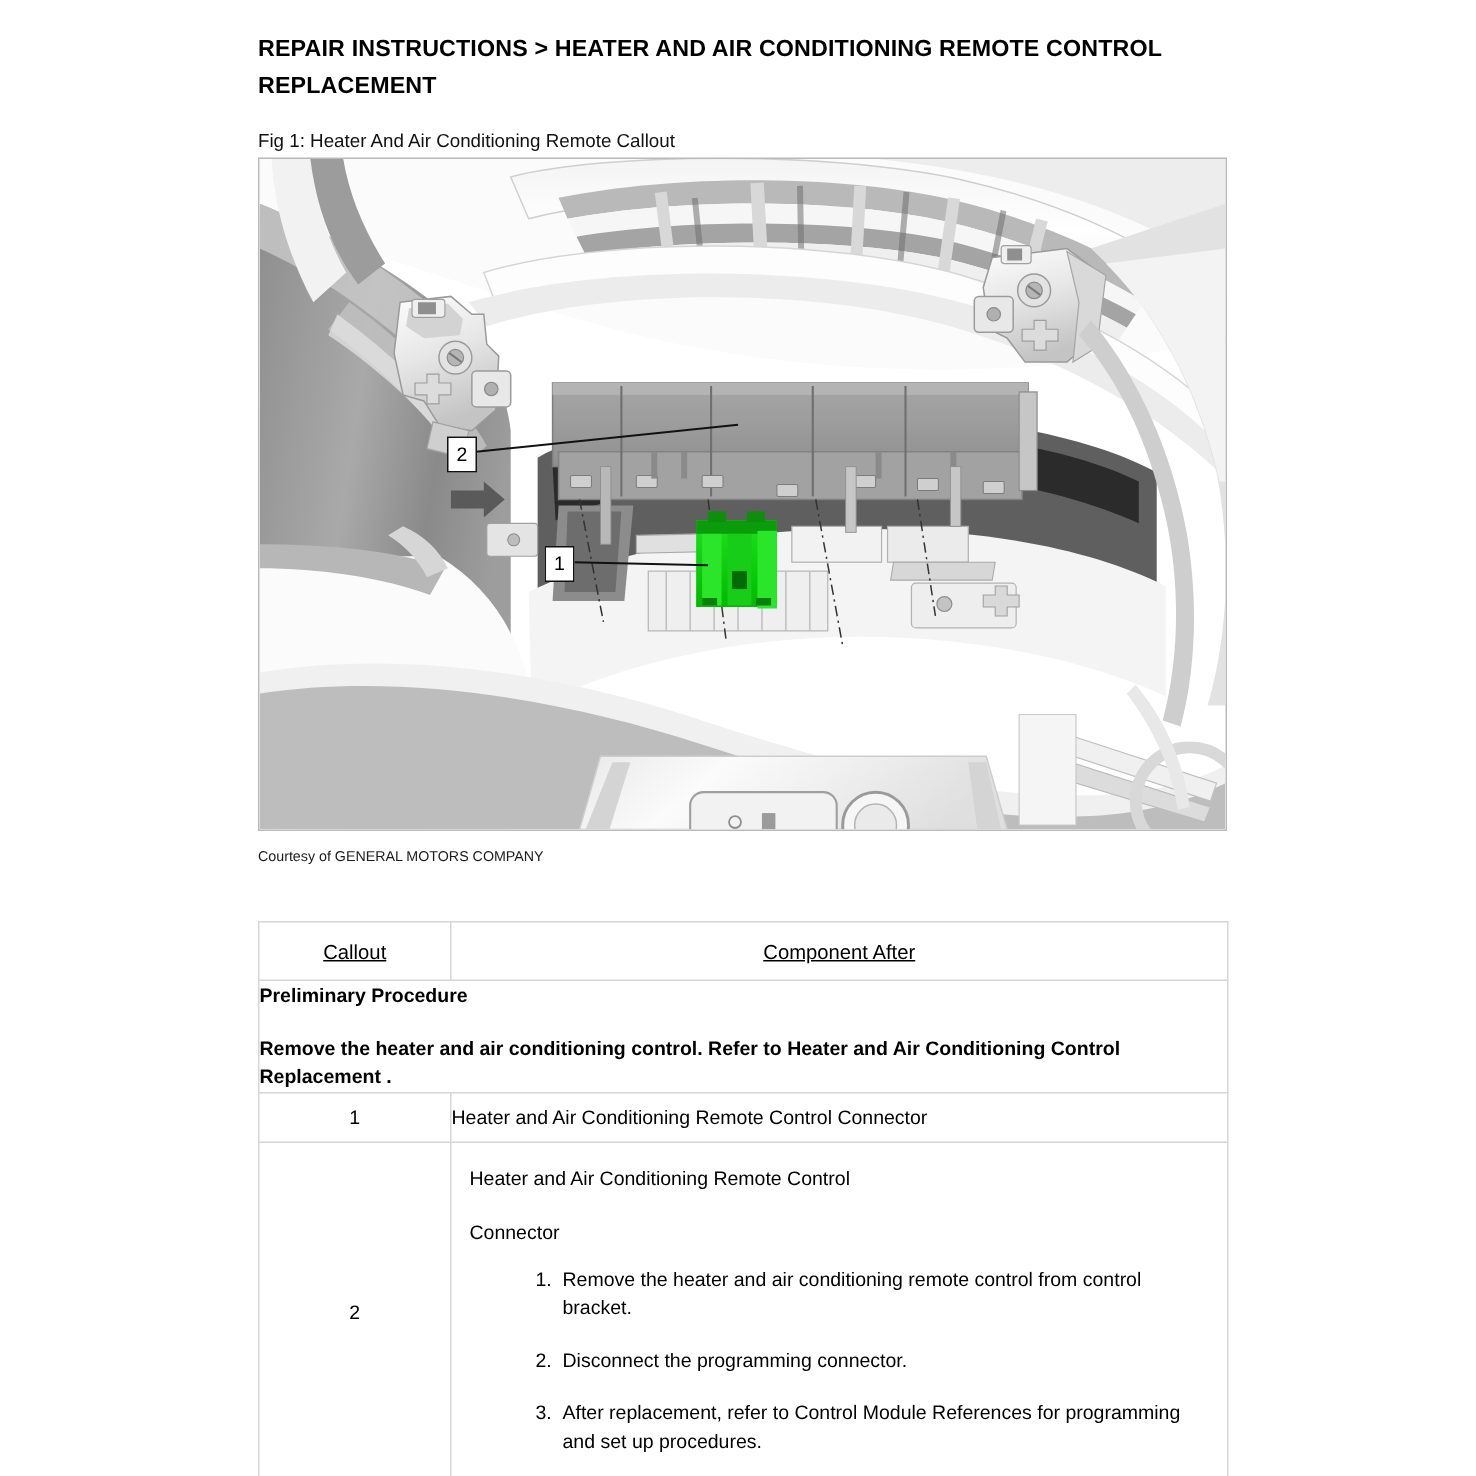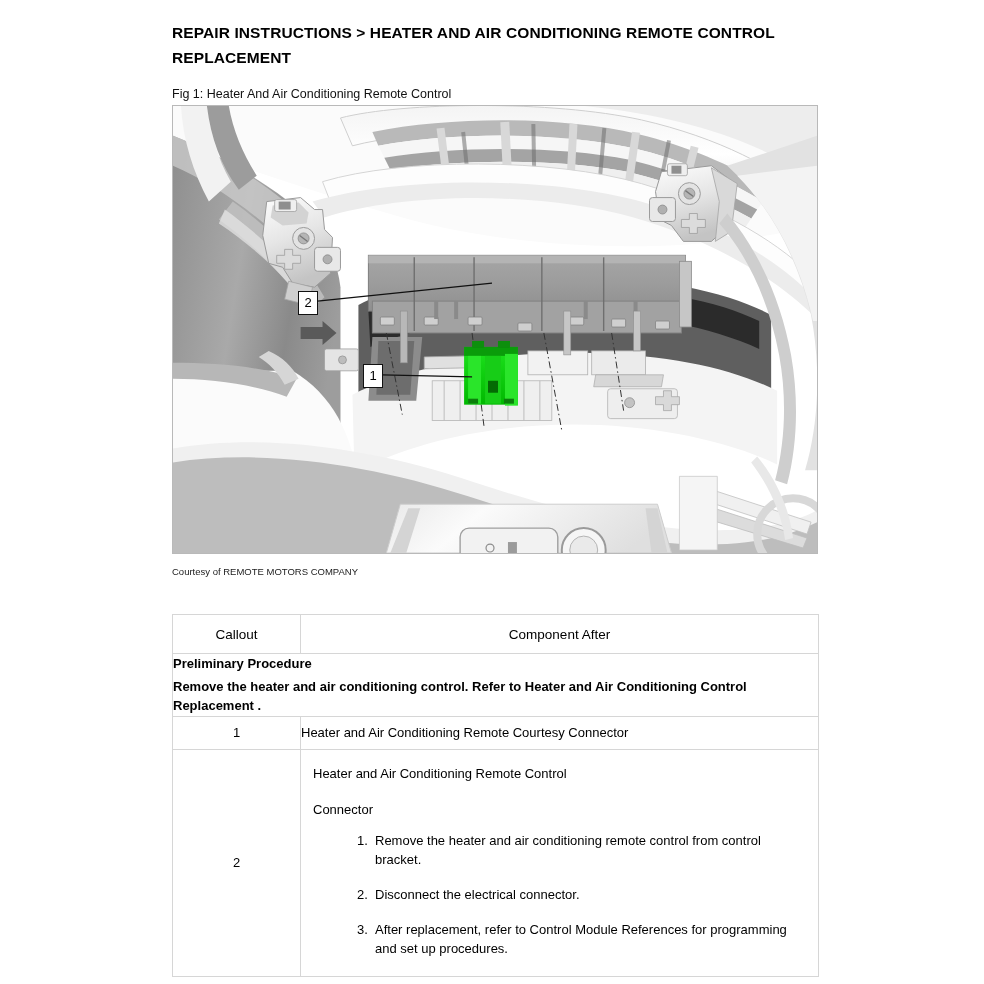--- a/index.html
+++ b/index.html
@@ -86,31 +86,32 @@
     padding: 0;
   }
   .col-callout { width: 128px; }
   .col-name    { width: 518px; }
 
   .hdr-cell {
     font-weight: normal;
     font-size: 13.5px;
     height: 38px;
     padding: 0 6px;
+    text-decoration: underline;
   }
 
   .prelim-cell {
     padding: 9px 10px 11px 6px;
     line-height: 19.5px;
     font-size: 13px;
   }
   .prelim-title {
     font-weight: bold;
     display: block;
-    margin-bottom: 3px;
+    margin-bottom: 15px;
   }
   .prelim-body { display: block; font-weight: bold; }
 
   .callout-cell {
     text-align: center;
     font-size: 13px;
     vertical-align: middle;
   }
   .row1 .callout-cell, .row1 .name-cell { height: 32px; }
   .name-cell {
@@ -158,21 +159,21 @@
   #callout-2-box { left: 125px; top: 185px; }
   #callout-1-box { left: 190px; top: 258px; }
 </style>
 </head>
 <body>
 
 <div class="page">
 
   <div class="doc-title">REPAIR INSTRUCTIONS &gt; HEATER AND AIR CONDITIONING REMOTE CONTROL REPLACEMENT</div>
 
-  <div class="fig-caption">Fig 1: Heater And Air Conditioning Remote Control</div>
+  <div class="fig-caption">Fig 1: Heater And Air Conditioning Remote Callout</div>
 
   <div class="figure-box">
     <svg class="figure-svg" viewBox="0 0 646 449" preserveAspectRatio="none">
       <defs>
         <linearGradient id="gDashL" x1="0" y1="0" x2="1" y2="0.4">
           <stop offset="0" stop-color="#8e8e8e"></stop>
           <stop offset="0.45" stop-color="#a9a9a9"></stop>
           <stop offset="0.75" stop-color="#8a8a8a"></stop>
           <stop offset="1" stop-color="#9d9d9d"></stop>
         </linearGradient>
@@ -400,21 +401,21 @@
           <line x1="145" y1="196" x2="320" y2="178"></line>
           <line x1="210" y1="270" x2="300" y2="272"></line>
         </g>
       </g>
     </svg>
 
     <div class="callout-box" id="callout-2-box">2</div>
     <div class="callout-box" id="callout-1-box">1</div>
   </div>
 
-  <div class="courtesy">Courtesy of REMOTE MOTORS COMPANY</div>
+  <div class="courtesy">Courtesy of GENERAL MOTORS COMPANY</div>
 
   <table class="parts-table">
     <colgroup>
       <col class="col-callout">
       <col class="col-name">
     </colgroup>
     <thead>
       <tr>
         <th class="hdr-cell">Callout</th>
         <th class="hdr-cell">Component After</th>
@@ -423,37 +424,37 @@
     <tbody>
       <tr>
         <td class="prelim-cell" colspan="2">
           <span class="prelim-title">Preliminary Procedure</span>
           <span class="prelim-body">Remove the heater and air conditioning control. Refer to Heater and Air Conditioning Control Replacement .</span>
         </td>
       </tr>
 
       <tr class="row1">
         <td class="callout-cell">1</td>
-        <td class="name-cell">Heater and Air Conditioning Remote Courtesy Connector</td>
+        <td class="name-cell">Heater and Air Conditioning Remote Control Connector</td>
       </tr>
 
       <tr>
         <td class="callout-cell">2</td>
         <td class="name-cell tall">
           <span class="name-line">Heater and Air Conditioning Remote Control</span>
           <div class="spacer-10"></div>
           <span class="name-line">Connector</span>
           <ol class="proc-list">
             <li>
               <span class="proc-num">1.</span>
               <span>Remove the heater and air conditioning remote control from control bracket.</span>
             </li>
             <li>
               <span class="proc-num">2.</span>
-              <span>Disconnect the electrical connector.</span>
+              <span>Disconnect the programming connector.</span>
             </li>
             <li>
               <span class="proc-num">3.</span>
               <span>After replacement, refer to Control Module References for programming and set up procedures.</span>
             </li>
           </ol>
         </td>
       </tr>
     </tbody>
   </table>

